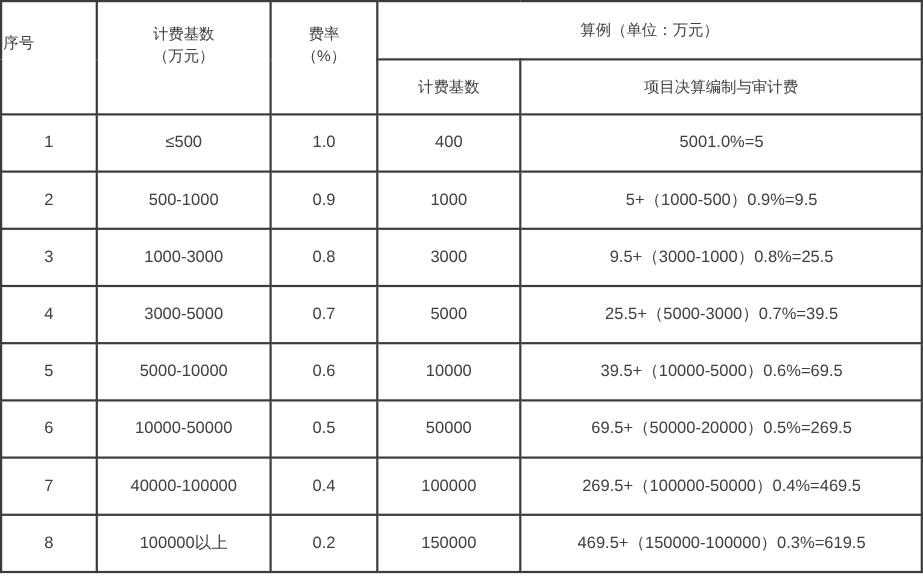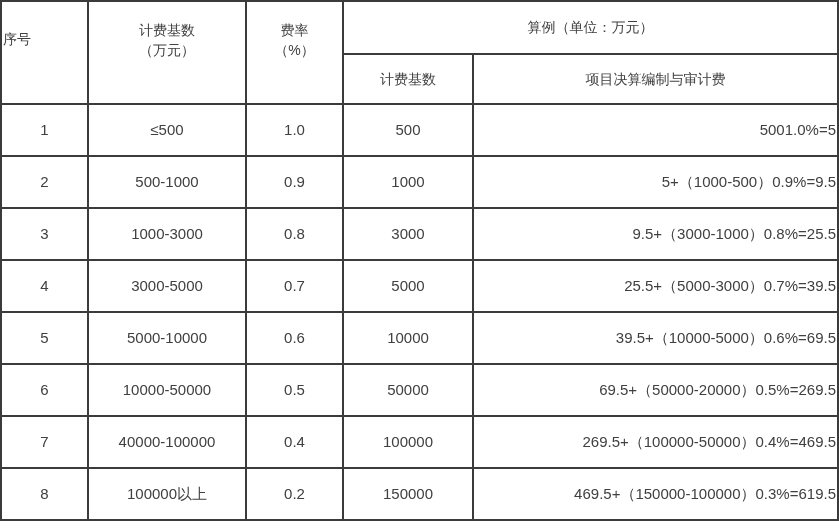--- a/index.html
+++ b/index.html
@@ -52,21 +52,21 @@
     text-align: center;
     vertical-align: middle;
     border-radius: 10px;
   }
 
   td.c {
     text-align: center;
     vertical-align: middle;
   }
   td.l {
-    text-align: right;
+    text-align: center;
     vertical-align: middle;
     padding-left: 2px;
   }
 </style>
 </head>
 <body>
 
 <div class="page">
   <table class="fee-table">
     <colgroup>
@@ -92,21 +92,21 @@
       <tr class="hrow2">
         <th class="h-sub">计费基数</th>
         <th class="h-sub">项目决算编制与审计费</th>
       </tr>
     </thead>
     <tbody id="rows-body">
         <tr class="drow">
     <td class="c">1</td>
     <td class="c">≤500</td>
     <td class="c">1.0</td>
-    <td class="c">500</td>
+    <td class="c">400</td>
     <td class="l">5001.0%=5</td>
   </tr>
         <tr class="drow">
     <td class="c">2</td>
     <td class="c">500-1000</td>
     <td class="c">0.9</td>
     <td class="c">1000</td>
     <td class="l">5+（1000-500）0.9%=9.5</td>
   </tr>
         <tr class="drow">

